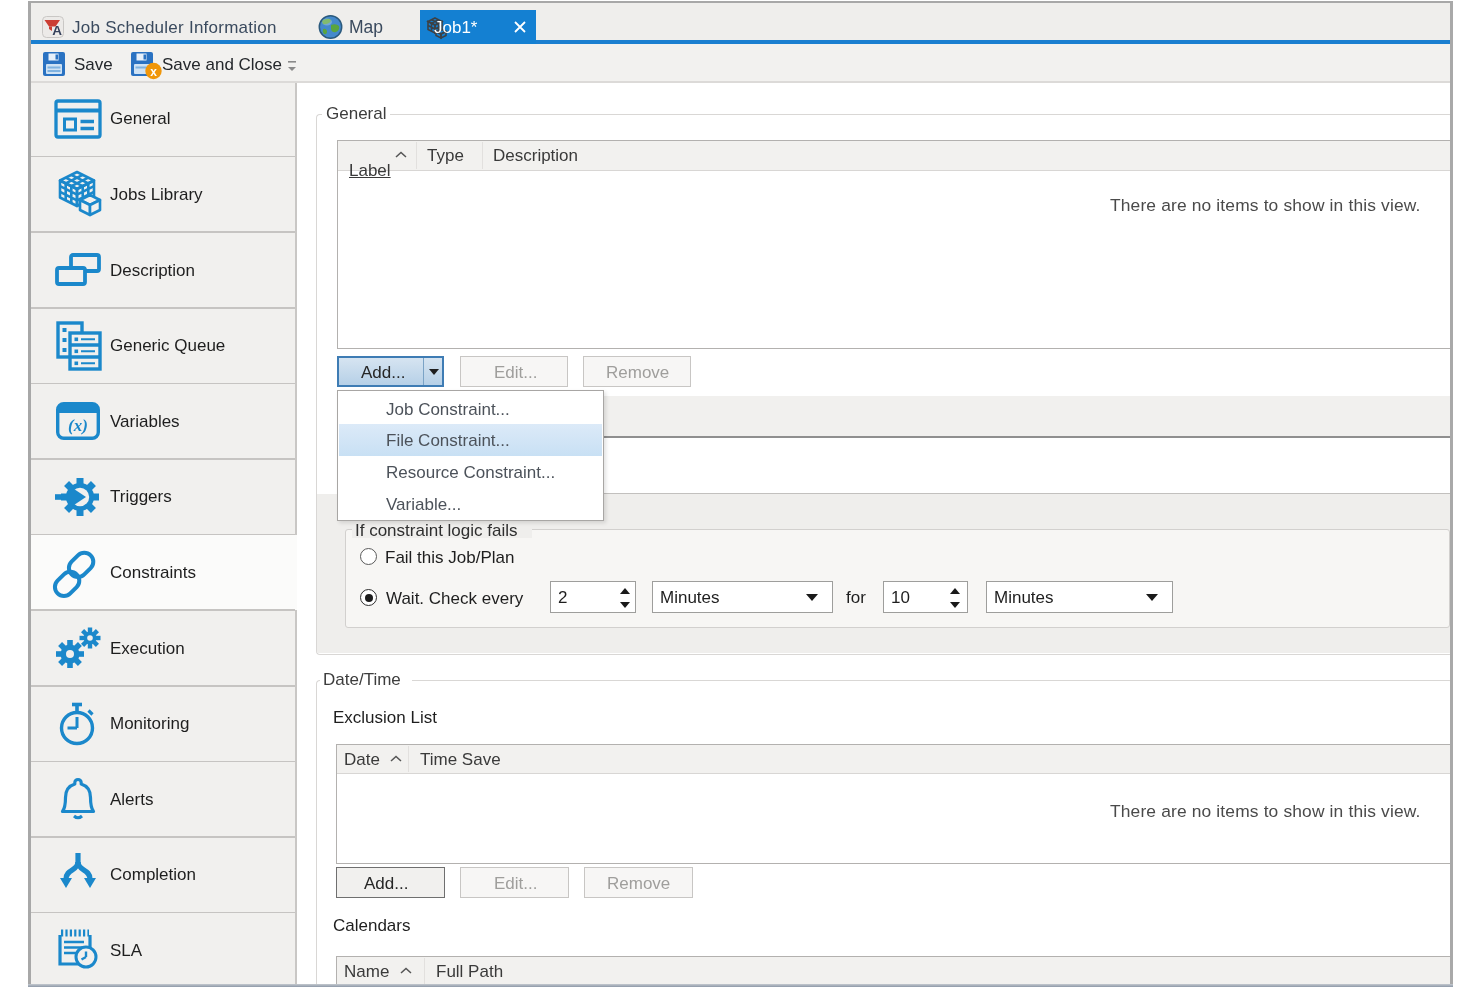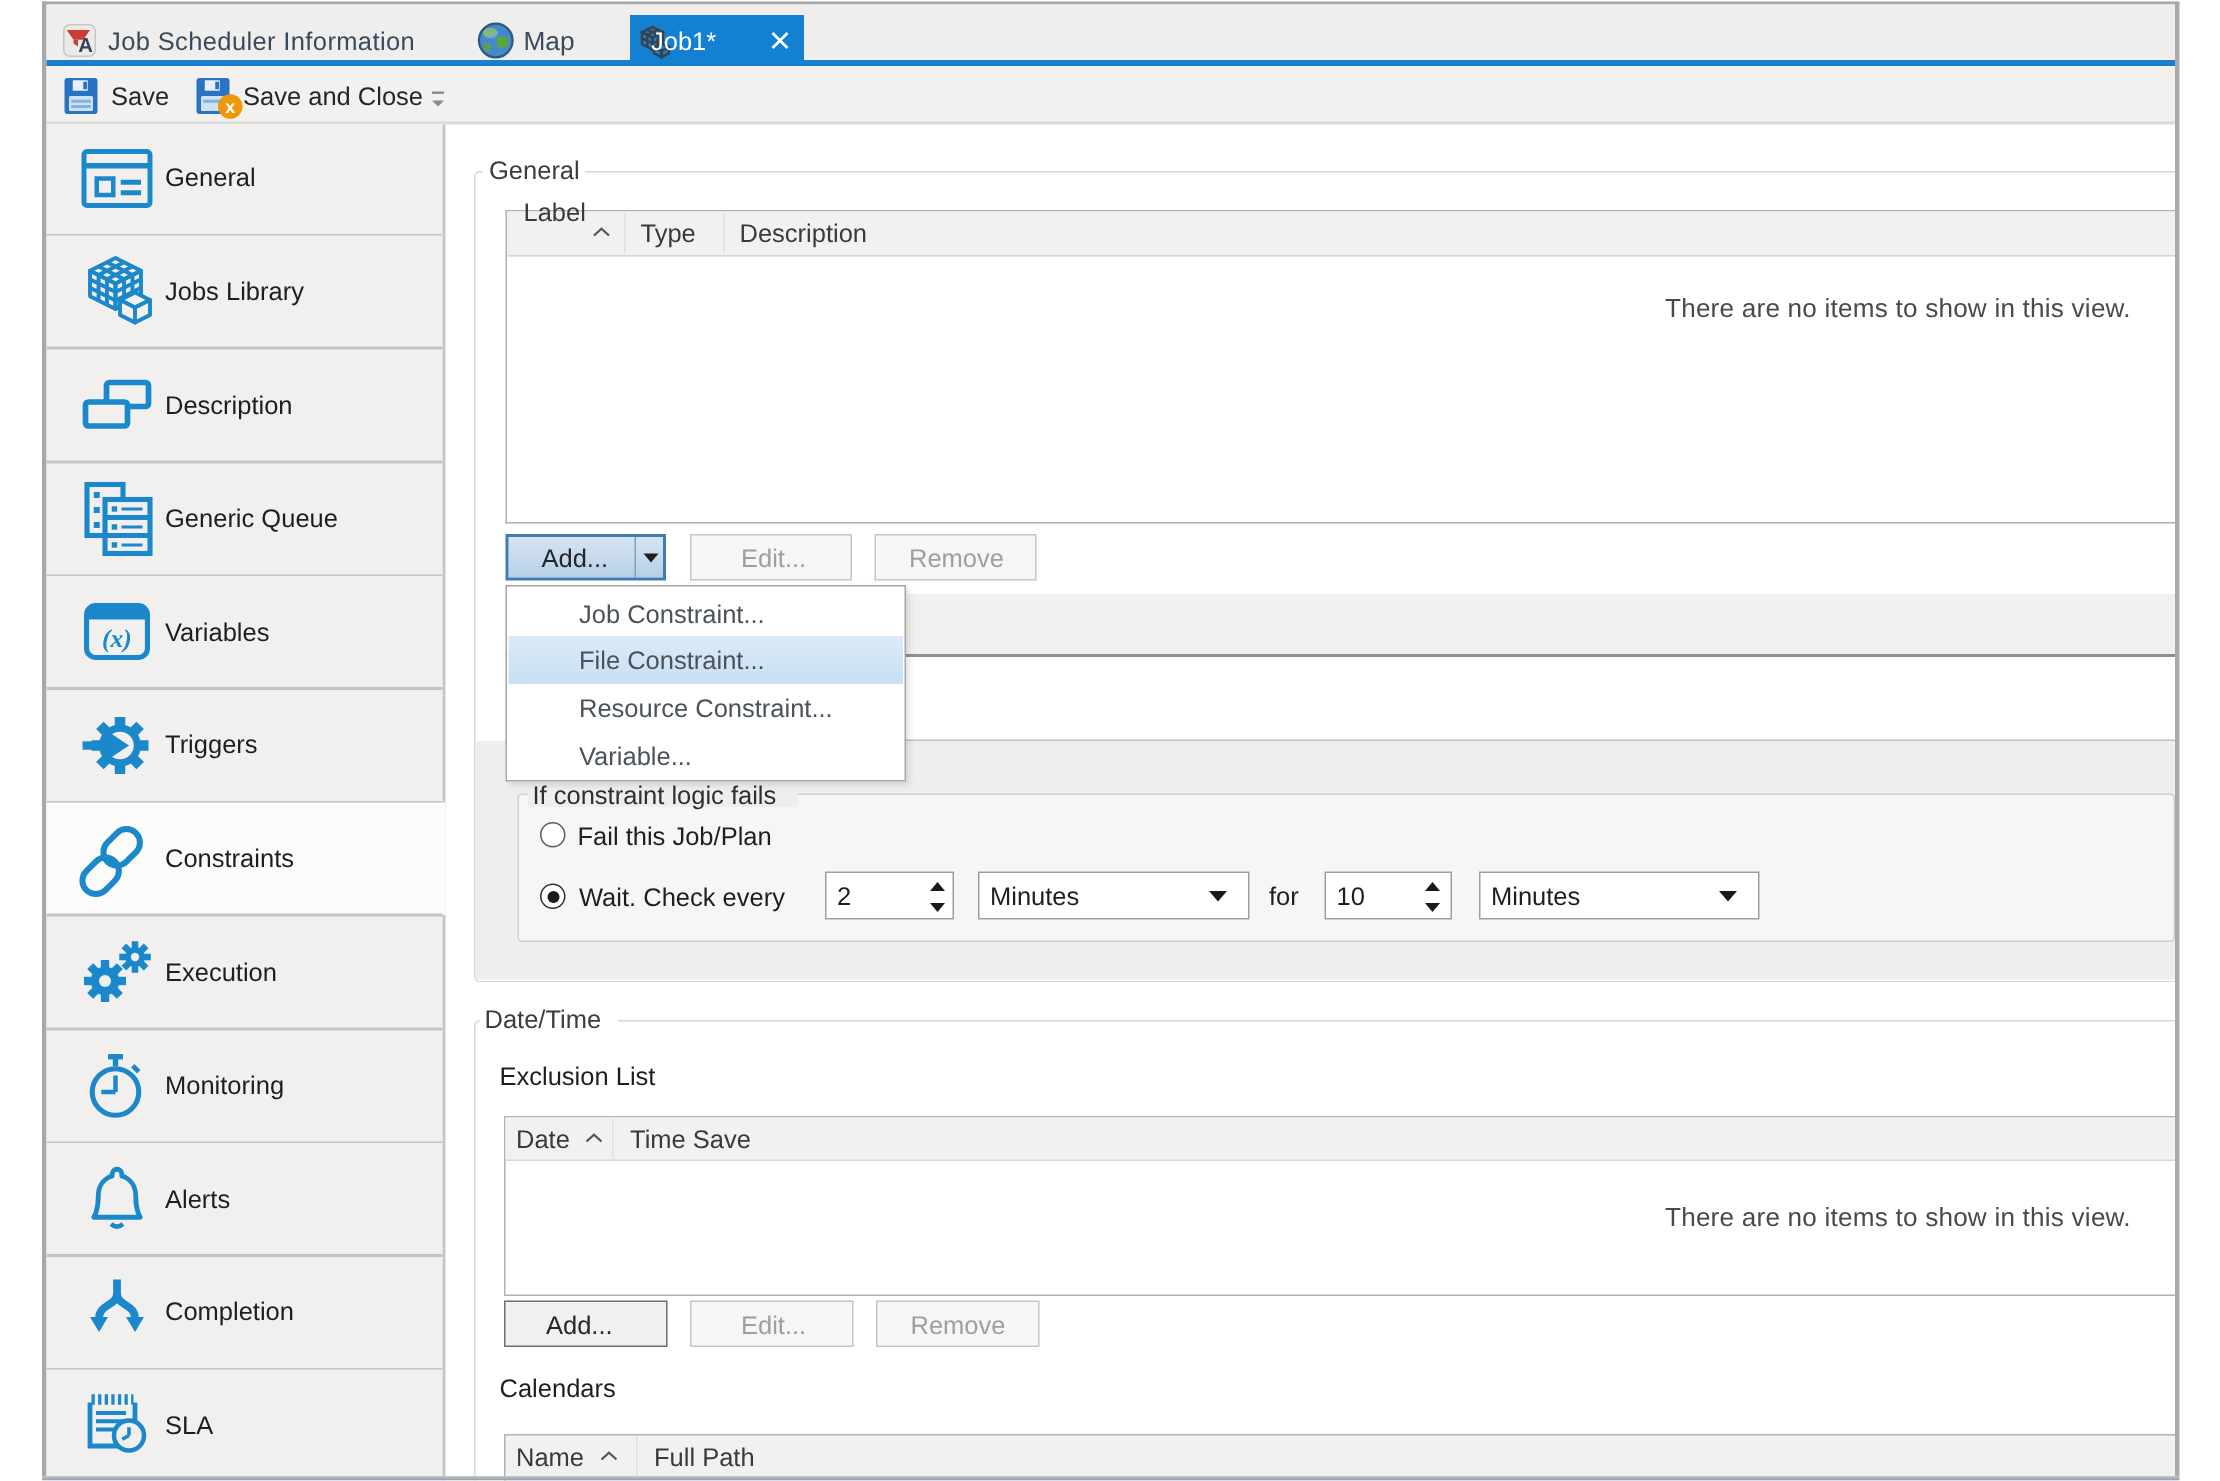--- a/index.html
+++ b/index.html
@@ -267,21 +267,21 @@
 <div class="a" style="left:1452.5px;top:0px;width:28px;height:987px;background:#ffffff;z-index:49;"></div>
 
 <div class="a" style="left:316px;top:114px;width:1136px;height:539px;border:1px solid #d9d7d5;border-radius:4px;border-right:none;"></div>
 <div class="a" style="left:322px;top:104px;width:68px;height:20px;background:#ffffff;"></div>
 <div class="t" style="left:326px;top:105px;color:#3d3d3d;">General</div>
 
 <div class="a" style="left:337px;top:140px;width:1113px;height:207px;background:#ffffff;border:1px solid #b3b1af;border-right:none;"></div>
 <div class="a" style="left:338px;top:141px;width:1112px;height:29px;background:#f2f1ef;border-bottom:1px solid #d8d6d4;"></div>
 <div class="a" style="left:416px;top:142px;width:1px;height:27px;background:#e2e0de;"></div>
 <div class="a" style="left:482px;top:142px;width:1px;height:27px;background:#e2e0de;"></div>
-<div class="t hdr" style="left:349px;top:133px;">Label</div>
+<div class="t hdr" style="left:349px;top:162px;text-decoration:underline;">Label</div>
 <svg class="a" style="left:395px;top:151px;" width="12" height="8" viewBox="0 0 12 8">
     <path d="M1,6 L6,1.5 11,6" stroke="#555" stroke-width="1.5" fill="none"></path>
   </svg>
 <div class="t hdr" style="left:427px;top:147px;">Type</div>
 <div class="t hdr" style="left:493px;top:147px;">Description</div>
 <div class="t" style="left:1110px;top:197px;color:#4a4a4a;font-size:17.4px;letter-spacing:0.15px;">There are no items to show in this view.</div>
 
 <div class="a" style="left:337px;top:356px;width:107px;height:31px;background:linear-gradient(#d6e4f1,#b6d0e7);border:2px solid #3e7cb4;box-sizing:border-box;"></div>
 <div class="t" style="left:361px;top:364px;color:#262626;">Add...</div>
 <div class="a" style="left:423px;top:358px;width:1px;height:27px;background:#7ba3c6;"></div>

